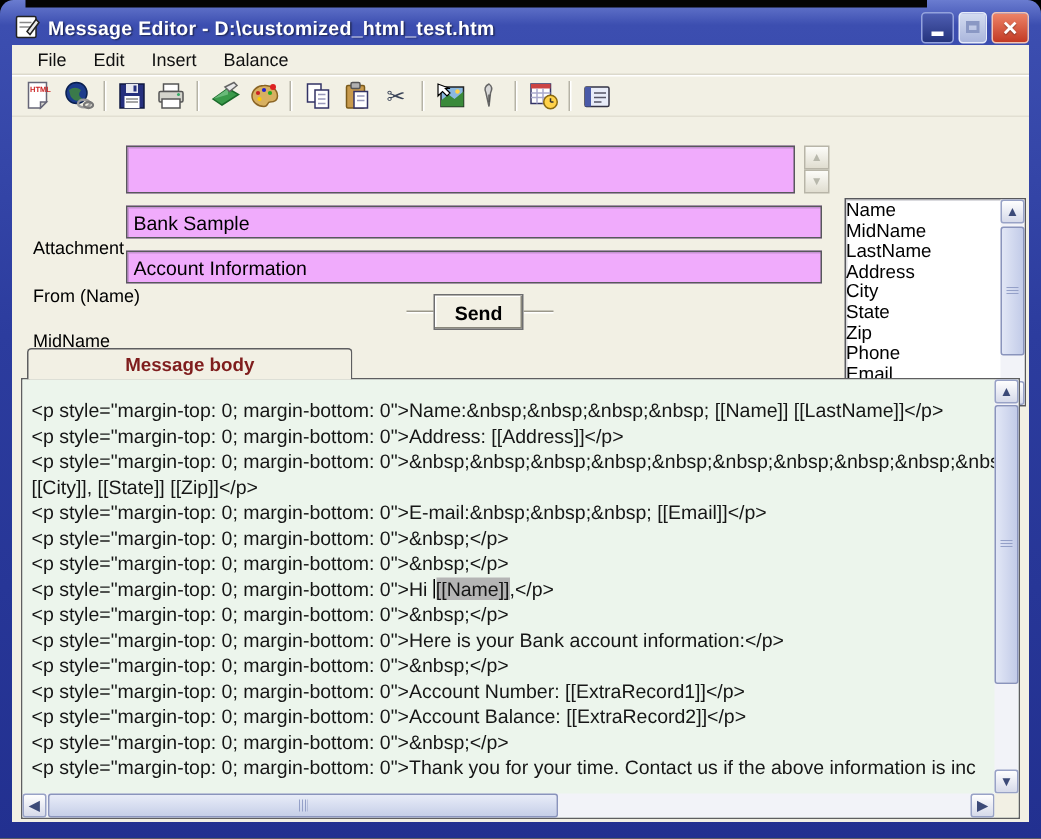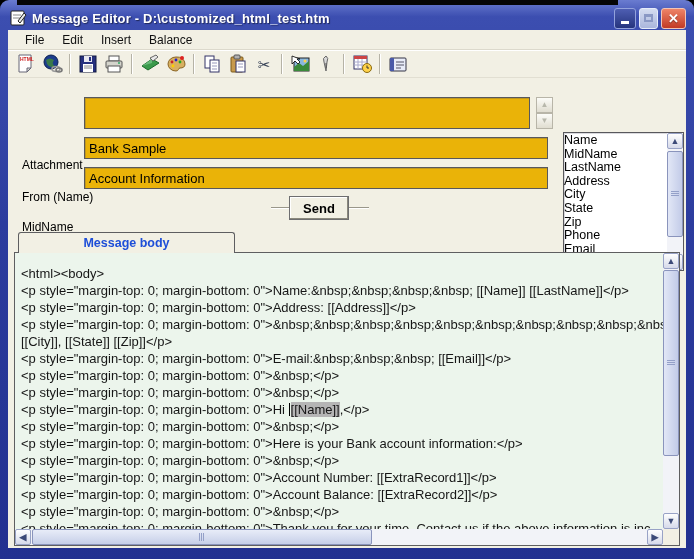--- a/index.html
+++ b/index.html
@@ -39,21 +39,21 @@
   .tbtn { width:26px; height:24px; display:flex; align-items:center; justify-content:center; }
   .tsep { width:0; height:20px; border-left:1px solid #b6b3a6; border-right:1px solid #fff; margin:0 4px; }
   .cut-glyph { font-size:15px; color:#3a4458; line-height:1; }
 
   
   .form { position:relative; height:182px; }
   .flabel { position:absolute; font-size:12px; color:#000; }
   .lbl-attachment { left:14px; top:80px; }
   .lbl-from { left:14px; top:112px; }
   .lbl-subject { left:14px; top:142px; }
-  .field { position:absolute; background:#eab308; border:1px solid #58585c;
+  .field { position:absolute; background:#f0abfc; border:1px solid #58585c;
            box-shadow:inset 1px 1px 0 rgba(70,70,90,0.25);
            font-family:"Liberation Sans",sans-serif; font-size:13px; color:#000; padding:2px 4px; }
   .fld-attachment { left:76px; top:19px; width:446px; height:32px; }
   .fld-from { left:76px; top:59px; width:464px; height:22px; }
   .fld-subject { left:76px; top:89px; width:464px; height:22px; }
   .spinner { position:absolute; left:528px; top:19px; width:17px; height:32px;
              display:flex; flex-direction:column; }
   .spin-btn { flex:1; background:linear-gradient(#fcfcf8,#e0ddd0); border:1px solid #b8b5a8;
               display:flex; align-items:center; justify-content:center; color:#b8b8ac;
               font-size:8px; line-height:1; }
@@ -84,21 +84,21 @@
   .grip-h { width:6px; height:8px;
             background:repeating-linear-gradient(90deg,#94a0c8 0 1px,transparent 1px 2px); }
   .vscroll { width:16px; display:flex; flex-direction:column; background:#f2f3f8; }
   .vtrack { flex:1; position:relative; }
   .vscroll .sb-arrow { height:16px; }
 
   
   .tabzone { position:absolute; left:0; top:194px; width:678px; height:324px; }
   .tab { position:absolute; background:#f2f0e4; border:1px solid #5e5e60; border-bottom:none;
          border-radius:3px 3px 0 0; display:flex; align-items:center; justify-content:center;
-         font-size:12.5px; color:#1d4ed8; }
+         font-size:12.5px; color:#7f1d1d; }
   .tab-active { left:10px; top:8px; width:217px; height:21px; font-weight:bold; z-index:2; }
   .tab-idle { left:227px; top:10px; width:223px; height:19px; }
   .editor-wrap { position:absolute; left:6px; top:28px; width:666px; height:294px;
                  border:1px solid #5e5e60; background:#ecf5ec; display:flex; flex-direction:column; }
   .editor-main { flex:1; display:flex; min-height:0; }
   .editor-content { flex:1; overflow:hidden; padding:12px 0 0 6px; background:#ecf5ec; }
   .ed-line { font-size:13px; line-height:17px; color:#161616; white-space:pre; }
   .sel { background:#b5b5b5; }
   .caret { display:inline-block; width:1px; height:13px; background:#000; vertical-align:-2px; margin-right:1px; }
 
@@ -304,21 +304,20 @@
         </div>
       </div>
     </div>
 
     <div class="tabzone">
       <div class="tab tab-active">Message body</div>
 
       <div class="editor-wrap">
         <div class="editor-main">
           <div class="editor-content">
-              <div class="ed-line">&lt;html&gt;&lt;body&gt;</div>
               <div class="ed-line">&lt;p style="margin-top: 0; margin-bottom: 0"&gt;Name:&amp;nbsp;&amp;nbsp;&amp;nbsp;&amp;nbsp; [[Name]] [[LastName]]&lt;/p&gt;</div>
               <div class="ed-line">&lt;p style="margin-top: 0; margin-bottom: 0"&gt;Address: [[Address]]&lt;/p&gt;</div>
               <div class="ed-line">&lt;p style="margin-top: 0; margin-bottom: 0"&gt;&amp;nbsp;&amp;nbsp;&amp;nbsp;&amp;nbsp;&amp;nbsp;&amp;nbsp;&amp;nbsp;&amp;nbsp;&amp;nbsp;&amp;nbsp;&amp;nbsp;&amp;nbsp;</div>
               <div class="ed-line">[[City]], [[State]] [[Zip]]&lt;/p&gt;</div>
               <div class="ed-line">&lt;p style="margin-top: 0; margin-bottom: 0"&gt;E-mail:&amp;nbsp;&amp;nbsp;&amp;nbsp; [[Email]]&lt;/p&gt;</div>
               <div class="ed-line">&lt;p style="margin-top: 0; margin-bottom: 0"&gt;&amp;nbsp;&lt;/p&gt;</div>
               <div class="ed-line">&lt;p style="margin-top: 0; margin-bottom: 0"&gt;&amp;nbsp;&lt;/p&gt;</div>
               <div class="ed-line"><span>&lt;p style="margin-top: 0; margin-bottom: 0"&gt;Hi </span><span class="caret"></span><span class="sel">[[Name]]</span><span>,&lt;/p&gt;</span></div>
               <div class="ed-line">&lt;p style="margin-top: 0; margin-bottom: 0"&gt;&amp;nbsp;&lt;/p&gt;</div>
               <div class="ed-line">&lt;p style="margin-top: 0; margin-bottom: 0"&gt;Here is your Bank account information:&lt;/p&gt;</div>

